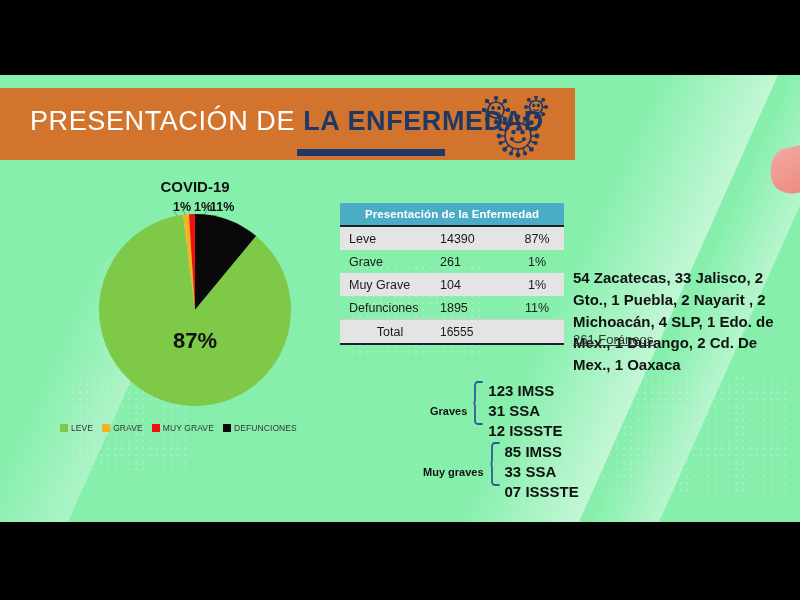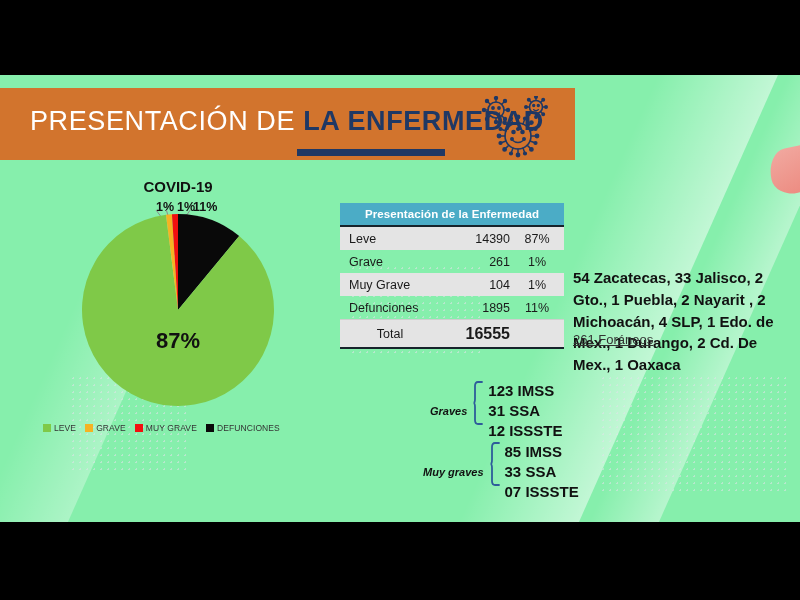--- a/index.html
+++ b/index.html
@@ -43,21 +43,21 @@
   
   #pink-blob {
     position:absolute; right:-18px; top:72px; width:48px; height:46px;
     background:linear-gradient(160deg,#f6a6a0,#ef8279);
     border-radius:40% 0 0 46%/60% 0 0 40%;
     transform:rotate(-12deg);
     opacity:.95;
   }
 
   
-  #chart-block { position:absolute; left:38px; top:103px; width:280px; height:300px; }
+  #chart-block { position:absolute; left:55px; top:103px; width:280px; height:300px; }
   #chart-title {
     position:absolute; left:0; top:0; width:280px; text-align:center;
     font-size:15px; font-weight:bold; color:#111;
   }
   #pie-labels { position:absolute; left:0; top:22px; width:280px; height:16px; }
   #pie-labels span {
     position:absolute; font-size:12.5px; font-weight:bold; color:#111; white-space:nowrap;
   }
   .lbl-1 { left:118px; }
   .lbl-2 { left:139px; }
@@ -78,41 +78,41 @@
   
   #table-block { position:absolute; left:340px; top:128px; width:224px; }
   table { border-collapse:collapse; width:224px; }
   thead th {
     background:#4bacc6; color:#fff; font-size:11.5px; font-weight:bold;
     padding:5px 0; text-align:center; letter-spacing:.1px;
     border-bottom:2px solid #17232b;
   }
   tbody td { font-size:12.5px; color:#1a1a1a; padding:4.5px 0; }
   tbody td.c0 { padding-left:9px; text-align:left; width:100px; }
-  tbody td.c1 { text-align:right; width:70px; }
+  tbody td.c1 { text-align:left; width:70px; }
   tbody td.c2 { text-align:center; width:54px; }
   tbody tr.shade td { background:#e4e4e4; }
   tbody tr.total td { background:#e4e4e4; border-top:1px solid #cfcfcf;margin-left:10px; }
   tbody tr.total td.c0 { text-align:center; padding-left:0; }
-  tbody tr.total td.c1 { font-weight:bold; font-size:16px; }
+  tbody tr.total td.c1 { font-weight:normal; font-size:12px; }
   #table-underline { width:224px; height:2px; background:#17232b; margin-top:0px; }
 
   
   #side-note {
     position:absolute; left:573px; top:192px; width:222px;
     font-size:15px; font-weight:bold; color:#111; line-height:1.45;
   }
   #foraneos {
     position:absolute; left:573px; top:257px;
     font-size:13px; color:#333;text-decoration:underline;
   }
 
   
   .bracket-group { position:absolute; display:flex; align-items:center; }
-  .bg-label { font-size:11px; font-weight:bold; color:#111; margin-right:6px; white-space:nowrap;font-style:italic; }
+  .bg-label { font-size:11px; font-weight:bold; color:#111; margin-right:6px; white-space:nowrap; }
   .bg-brace { width:10px; align-self:stretch; }
   .bg-items { margin-left:5px; font-size:15px; font-weight:bold; color:#111; line-height:1.32; }
   #group-graves { left:430px; top:306px; }
   #group-muy-graves { left:423px; top:367px; }
 
   
   #footer {
     position:absolute; left:68px; top:415px;
     font-size:8.6px; color:#30465f; letter-spacing:.1px;
   }

